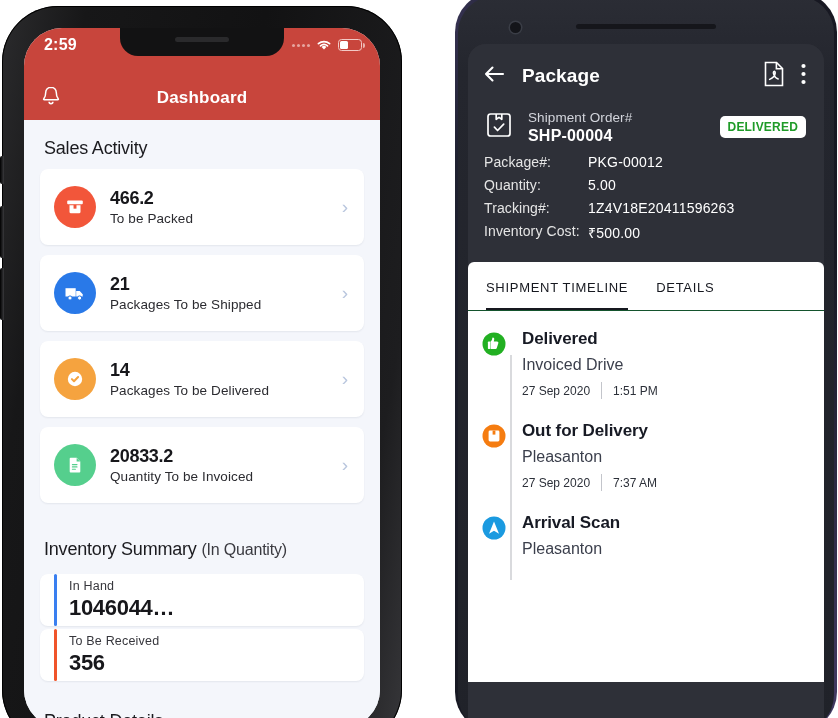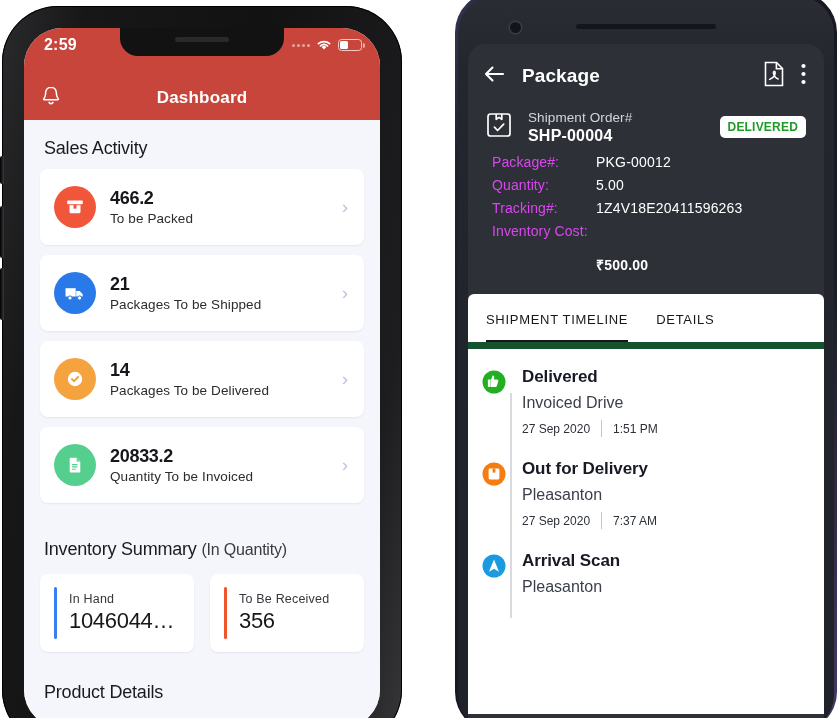--- a/index.html
+++ b/index.html
@@ -63,30 +63,30 @@
     background:#fff; margin: 0 16px 10px 16px; border-radius:8px;
     height: 76px; display:flex; align-items:center; padding: 0 14px 0 14px;
     box-shadow: 0 1px 2px rgba(20,30,60,.07);
   }
   .act-icon { width:42px; height:42px; border-radius:50%; flex:0 0 42px; display:flex; align-items:center; justify-content:center;}
   .act-texts { flex:1; padding-left: 14px; }
   .act-num { font-size:18px; font-weight:700; color:#17171b; line-height:1.12; letter-spacing:-.3px;}
   .act-label { font-size:13.5px; color:#2b2b30; margin-top:2px; letter-spacing:.1px;}
   .chev { color:#b9c6de; font-size:19px; font-weight:400; padding-right:2px; }
 
-  .inv-row { display:flex; gap:16px; padding: 4px 16px 0 16px; }
+  .inv-row { display:flex; gap:3px; padding: 4px 16px 0 16px; flex-direction: column; }
   .inv-card {
     flex:1; background:#fff; border-radius:8px; height:78px;
     display:flex; align-items:center; padding-left: 14px;
     box-shadow: 0 1px 2px rgba(20,30,60,.07);
   }
   .inv-bar { width:3px; height:52px; border-radius:2px; flex:0 0 3px;}
   .inv-txt { padding-left:12px; }
   .inv-lbl { font-size:12.5px; color:#36363c; letter-spacing:.2px;}
-  .inv-val { font-size:22px; font-weight:400; color:#17171b; margin-top:2px; letter-spacing:-.3px;}
+  .inv-val { font-size:22px; font-weight:700; color:#17171b; margin-top:2px; letter-spacing:-.3px;}
 
   
   .phone-android {
     position: absolute; left: 455px; top: -8px;
     width: 382px; height: 740px;
     border-radius: 40px;
     background: linear-gradient(105deg,#3a3558 0%,#1f2130 8%,#15161f 40%,#191a24 78%,#443c66 100%);
   }
   .and-inner {
     position:absolute; left:3px; top:4px; right:3px; bottom:0;
@@ -109,26 +109,26 @@
   .and-orderrow { display:flex; align-items:center; padding: 12px 4px 2px 2px; }
   .and-orderico { flex:0 0 30px; }
   .and-ordertxt { padding-left:14px; flex:1; }
   .and-olabel { color:#d3d5dc; font-size:13.5px; letter-spacing:.1px;margin-top:38px;}
   .and-onum { color:#fff; font-size:16px; font-weight:700; margin-top:1px; letter-spacing:.2px;}
   .badge-delivered {
     background:#fff; color:#1f9b28; font-size:12px; font-weight:700;
     padding: 4px 8px; border-radius:5px; letter-spacing:.2px;
   }
   .and-kv { display:flex; padding: 7px 2px 0 2px; font-size:14px; }
-  .and-k { color:#d946ef; width:104px; flex:0 0 104px; letter-spacing:.1px;margin-left:8px;}
+  .and-k { color:#e5e5e5; width:104px; flex:0 0 104px; letter-spacing:.1px;}
   .and-v { color:#fff; letter-spacing:.2px;}
-  .and-v.bold { font-weight:700;margin-top:32px; }
+  .and-v.bold { font-weight:400; }
 
   .and-sheet { background:#fff; margin-top:16px; height: 420px; border-radius: 6px 6px 0 0;}
-  .and-tabs { display:flex; border-bottom:7px solid #14532d; padding: 0 18px; }
+  .and-tabs { display:flex; border-bottom:1px solid #14532d; padding: 0 18px; }
   .and-tab { font-size:13px; letter-spacing:.7px; color:#16181f; padding: 18px 0 13px 0; margin-right:28px; border-bottom:2.5px solid transparent;}
   .and-tab.active { border-bottom-color:#16181f; font-weight:400;}
 
   .timeline { position:relative; padding: 18px 0 0 0; }
   .tl-line { position:absolute; left:42px; top:44px; bottom:0; width:2px; background:#d9dadd;}
   .tl-item { position:relative; display:flex; padding: 0 0 22px 0;}
   .tl-dot { flex:0 0 52px; display:flex; justify-content:center; padding-top:2px; position:relative; z-index:2;}
   .tl-body { padding-left:2px;}
   .tl-title { font-size:17px; font-weight:700; color:#171a24; letter-spacing:-.1px;}
   .tl-place { font-size:16px; color:#3b3f4c; margin-top:7px;}

